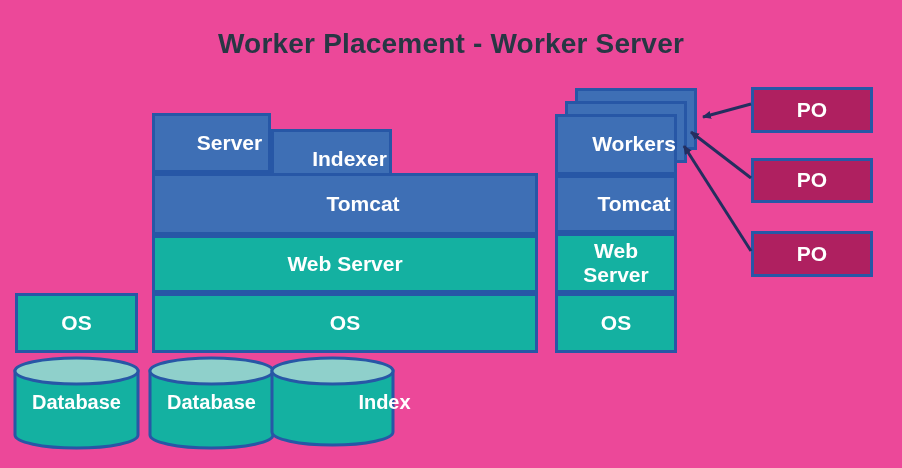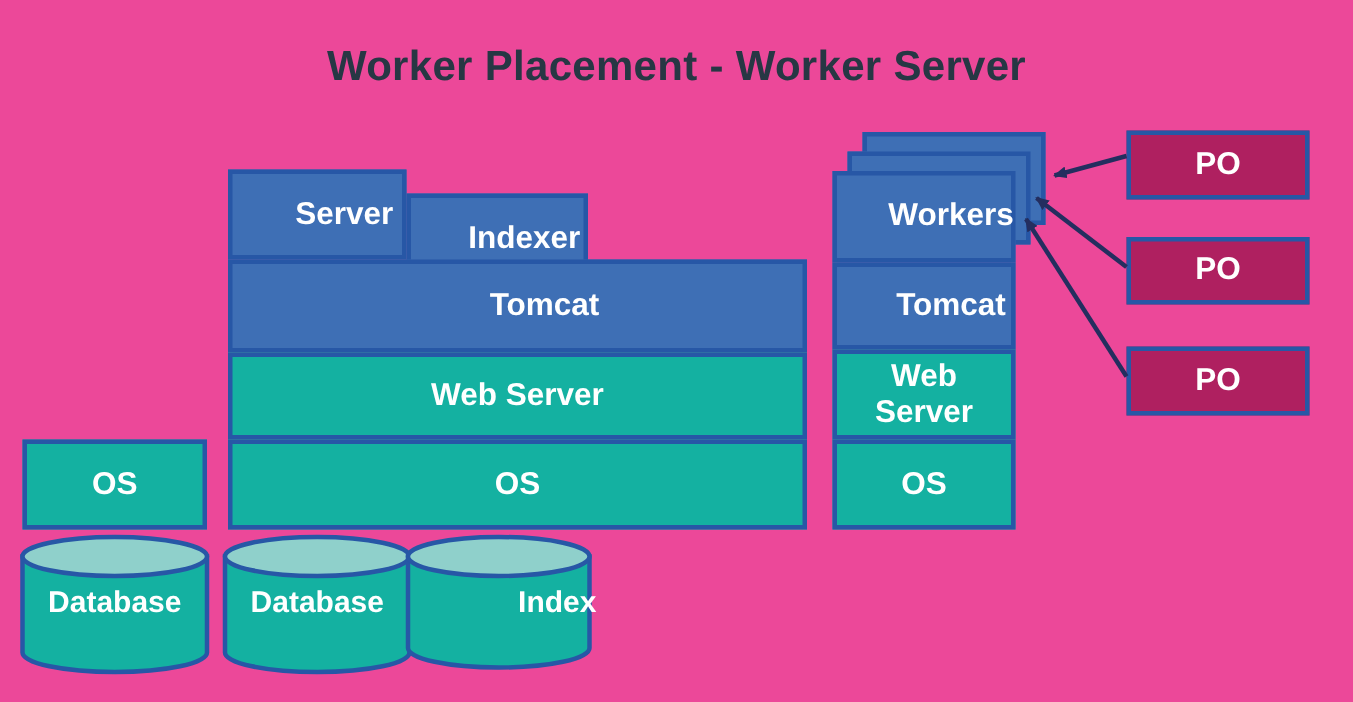--- a/index.html
+++ b/index.html
@@ -45,21 +45,21 @@
   .po1{left:751px;top:87px;width:122px;height:46px;}
   .po2{left:751px;top:158px;width:122px;height:45px;}
   .po3{left:751px;top:231px;width:122px;height:46px;}
 
   
   .cyl-label{
     position:absolute;color:#ffffff;font-weight:bold;font-size:20px;text-align:center;z-index:2;
   }
   .cyl-label.db{left:15px;top:391px;width:123px;}
   .cyl-label.ar{left:150px;top:391px;width:123px;}
-  .cyl-label.ix{left:263px;top:391px;width:121px;padding-left:48px;}
+  .cyl-label.ix{left:276px;top:391px;width:121px;padding-left:48px;}
 
   svg.layer{position:absolute;left:0;top:0;z-index:1;pointer-events:none;}
   svg.arrows{z-index:3;}
 </style>
 </head>
 <body>
 
 <div class="canvas">
 
   <h1 class="title">Worker Placement - Worker Server</h1>

